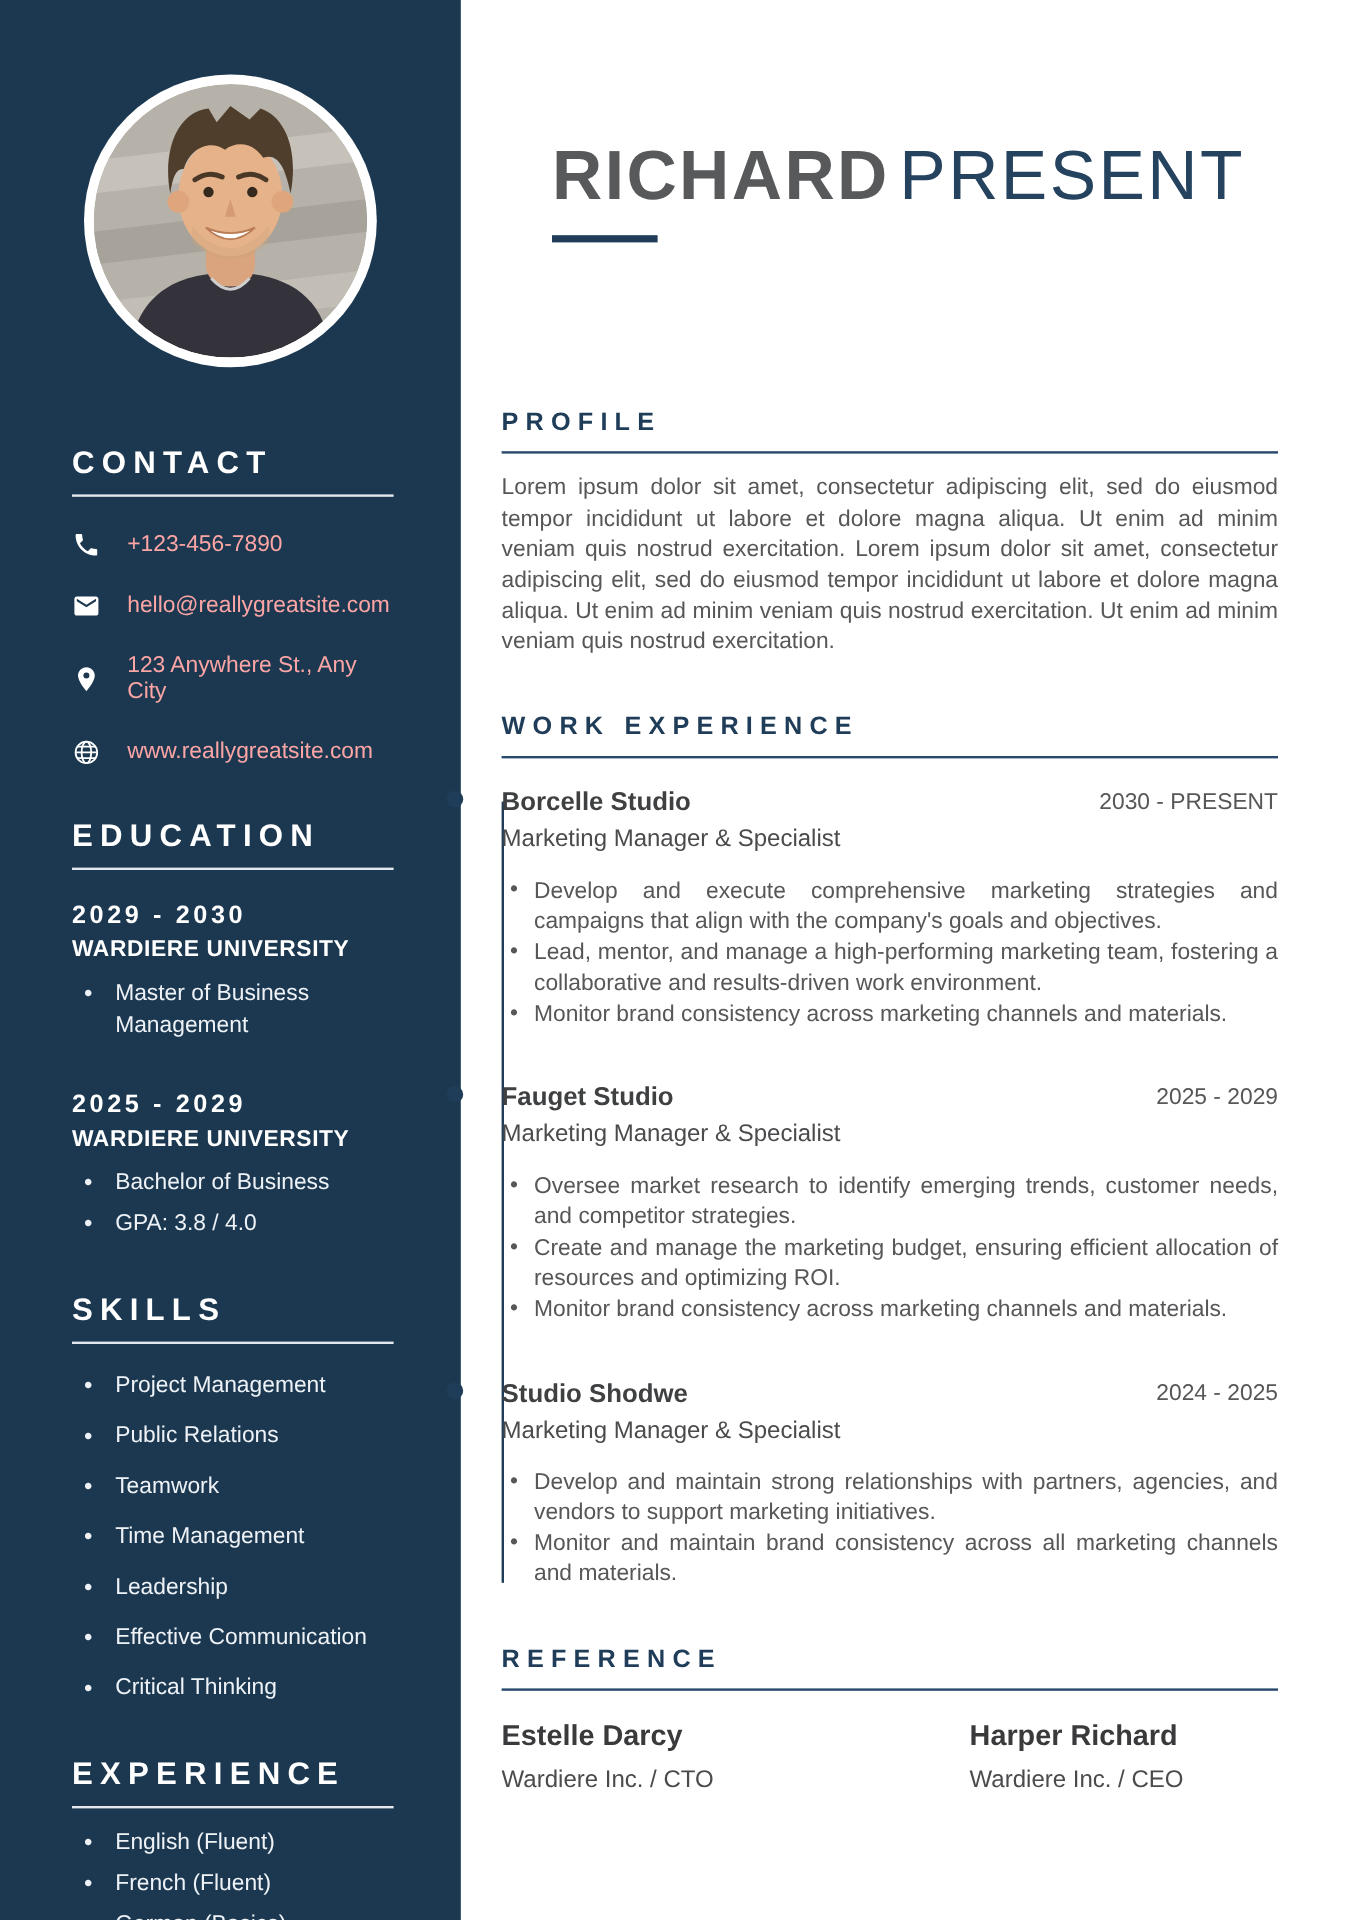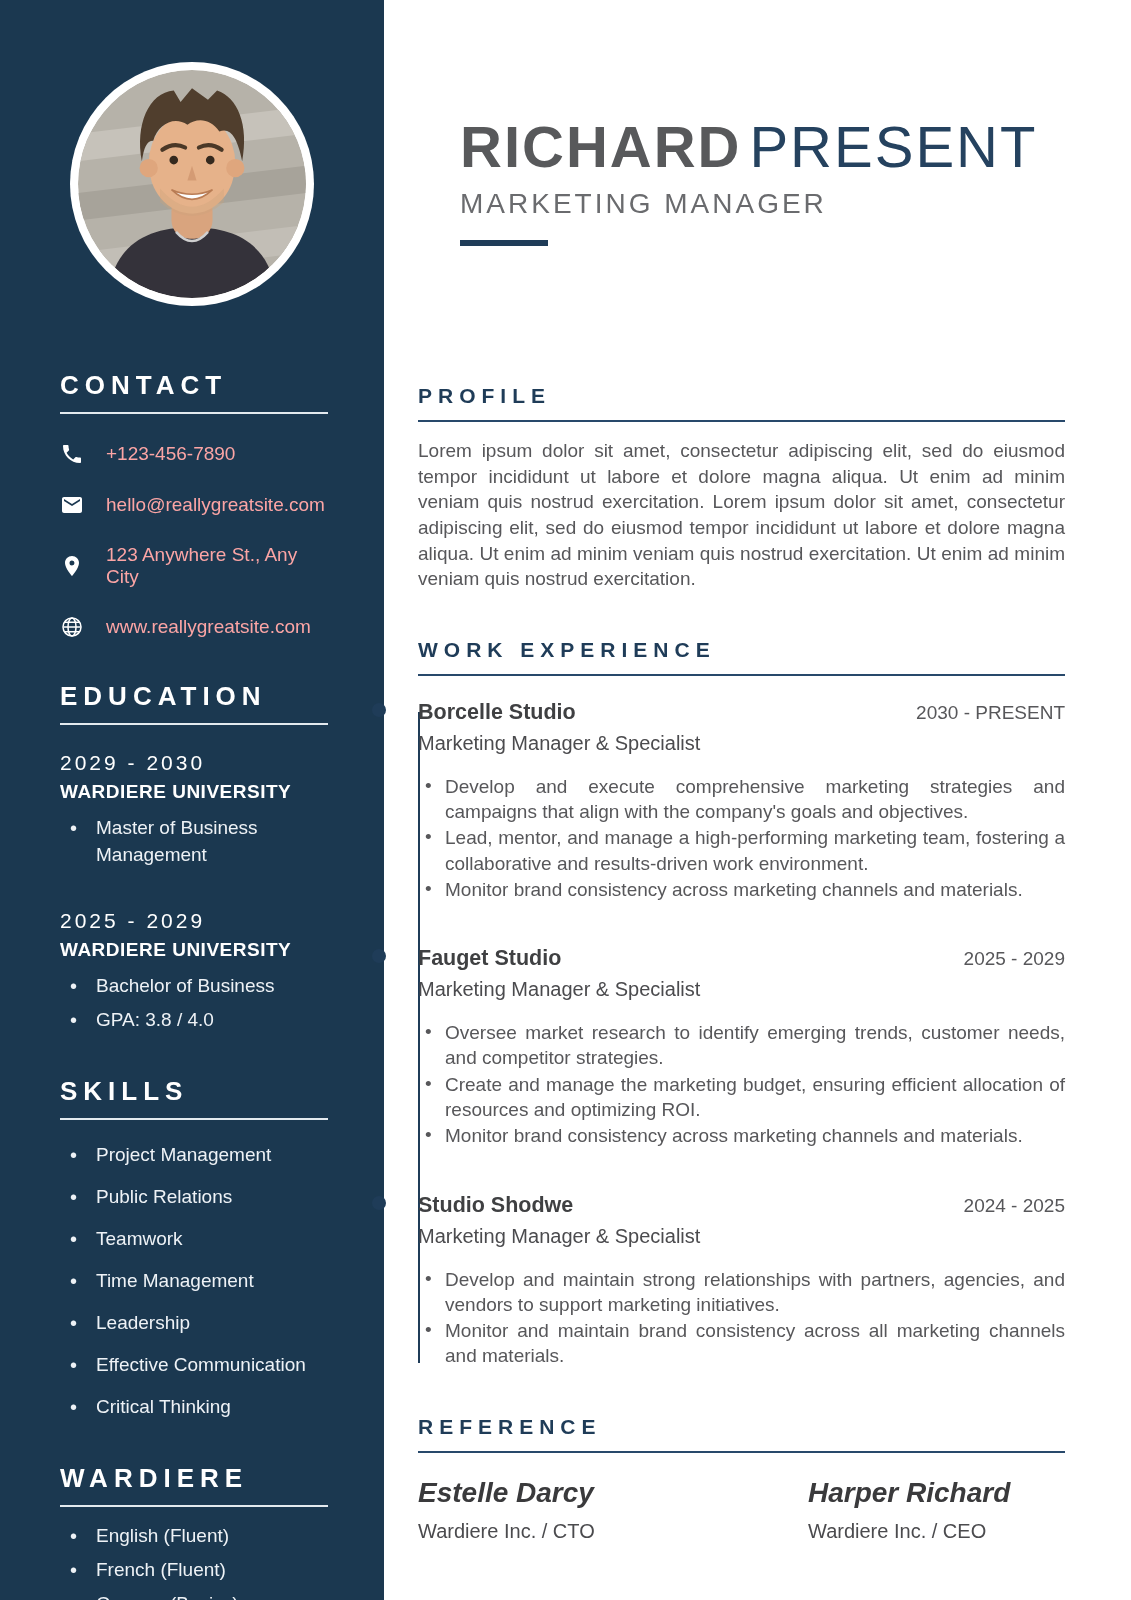--- a/index.html
+++ b/index.html
@@ -18,21 +18,21 @@
 
   .contact-section { margin-top:64px; }
   .contact-list { list-style:none; margin-top:28px; }
   .contact-item { display:flex; align-items:center; margin-bottom:27px; }
   .contact-item .cicon { width:24px; height:24px; flex-shrink:0; margin-right:22px; }
   .contact-item .ctext { font-size:19px; color:#fca5a5; }
 
   .edu-section { margin-top:42px; }
   .edu-entry { margin-top:26px; }
   .edu-entry.second { margin-top:40px; }
-  .edu-years { font-size:21px; font-weight:normal; letter-spacing:3px; color:#ffffff; }
+  .edu-years { font-size:21px; font-weight:bold; letter-spacing:3px; color:#ffffff; }
   .edu-school { font-size:19px; font-weight:bold; letter-spacing:0.5px; color:#ffffff; margin-top:6px; }
   .side-bullets { list-style:none; margin-top:12px; }
   .side-bullets li { position:relative; padding-left:36px; font-size:19px; line-height:1.42; color:#eef2f6; margin-bottom:7px; }
   .side-bullets li::before { content:"•"; position:absolute; left:10px; top:-1px; font-size:20px; color:#eef2f6; }
 
   .skills-section { margin-top:42px; }
   .skills-list li { margin-bottom:15px; }
 
   .lang-section { margin-top:42px; }
   .lang-list { margin-top:16px; }
@@ -63,21 +63,21 @@
   .job-head { display:flex; justify-content:space-between; align-items:flex-start; }
   .company { font-size:21.5px; font-weight:bold; color:#3f4042; }
   .dates { font-size:19px; color:#57575a; white-space:nowrap; padding-top:2px; }
   .role { font-size:20px; color:#4b4b4e; margin-top:7px; }
   .job-bullets { list-style:none; margin-top:19px; }
   .job-bullets li { position:relative; padding-left:27px; font-size:19px; line-height:1.33; color:#57575a; text-align:justify; margin-bottom:1px; }
   .job-bullets li::before { content:"•"; position:absolute; left:7px; top:-1px; color:#57575a; }
 
   .ref-section { margin-top:46px; }
   .ref-grid { display:grid; grid-template-columns:390px 1fr; margin-top:24px; }
-  .ref-name { font-size:28px; font-weight:bold; color:#3a3a3c;font-style:italic; }
+  .ref-name { font-size:24px; font-weight:bold; color:#3a3a3c; }
   .ref-company { font-size:20px; color:#4b4b4e; margin-top:11px; }
 </style>
 </head>
 <body>
 
 <div class="page">
 
   <aside class="sidebar">
 
     <div class="photo-ring">
@@ -173,36 +173,35 @@
         <li>Public Relations</li>
         <li>Teamwork</li>
         <li>Time Management</li>
         <li>Leadership</li>
         <li>Effective Communication</li>
         <li>Critical Thinking</li>
       </ul>
     </section>
 
     <section class="side-section lang-section">
-      <div class="side-h">WARDIERE</div>
+      <div class="side-h">EXPERIENCE</div>
       <hr class="side-rule">
       <ul class="side-bullets lang-list">
         <li>English (Fluent)</li>
         <li>French (Fluent)</li>
         <li>German (Basics)</li>
 
       </ul>
     </section>
   </aside>
 
   <main class="main">
 
     <div class="header-block">
       <h1 class="name"><span class="first">RICHARD</span><span class="last">PRESENT</span></h1>
-      <div class="job-title">MARKETING MANAGER</div>
       <div class="accent-bar"></div>
     </div>
 
     <section class="main-section profile-section">
       <div class="main-h">PROFILE</div>
       <hr class="main-rule">
       <p class="profile-text">Lorem ipsum dolor sit amet, consectetur adipiscing elit, sed do eiusmod tempor incididunt ut labore et dolore magna aliqua. Ut enim ad minim veniam quis nostrud exercitation. Lorem ipsum dolor sit amet, consectetur adipiscing elit, sed do eiusmod tempor incididunt ut labore et dolore magna aliqua. Ut enim ad minim veniam quis nostrud exercitation. Ut enim ad minim veniam quis nostrud exercitation.</p>
     </section>
 
     <section class="main-section work-section">

